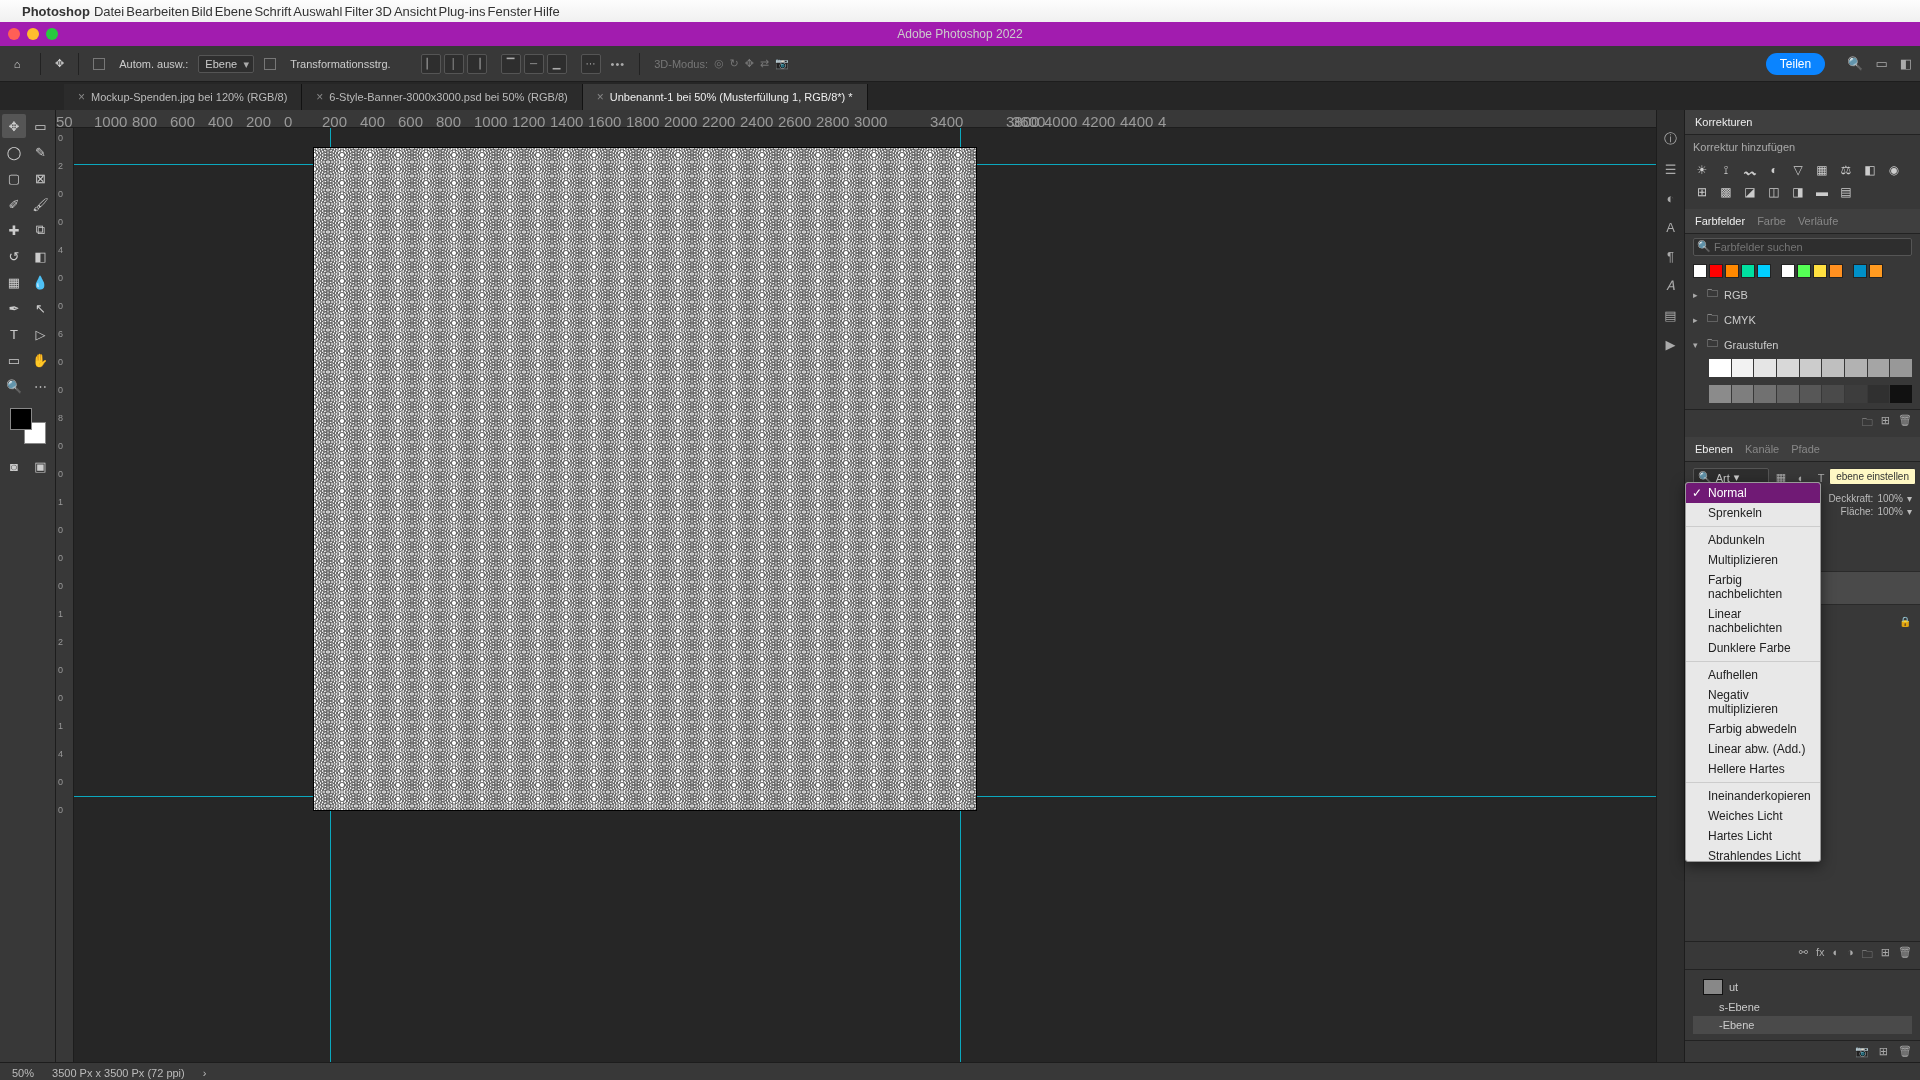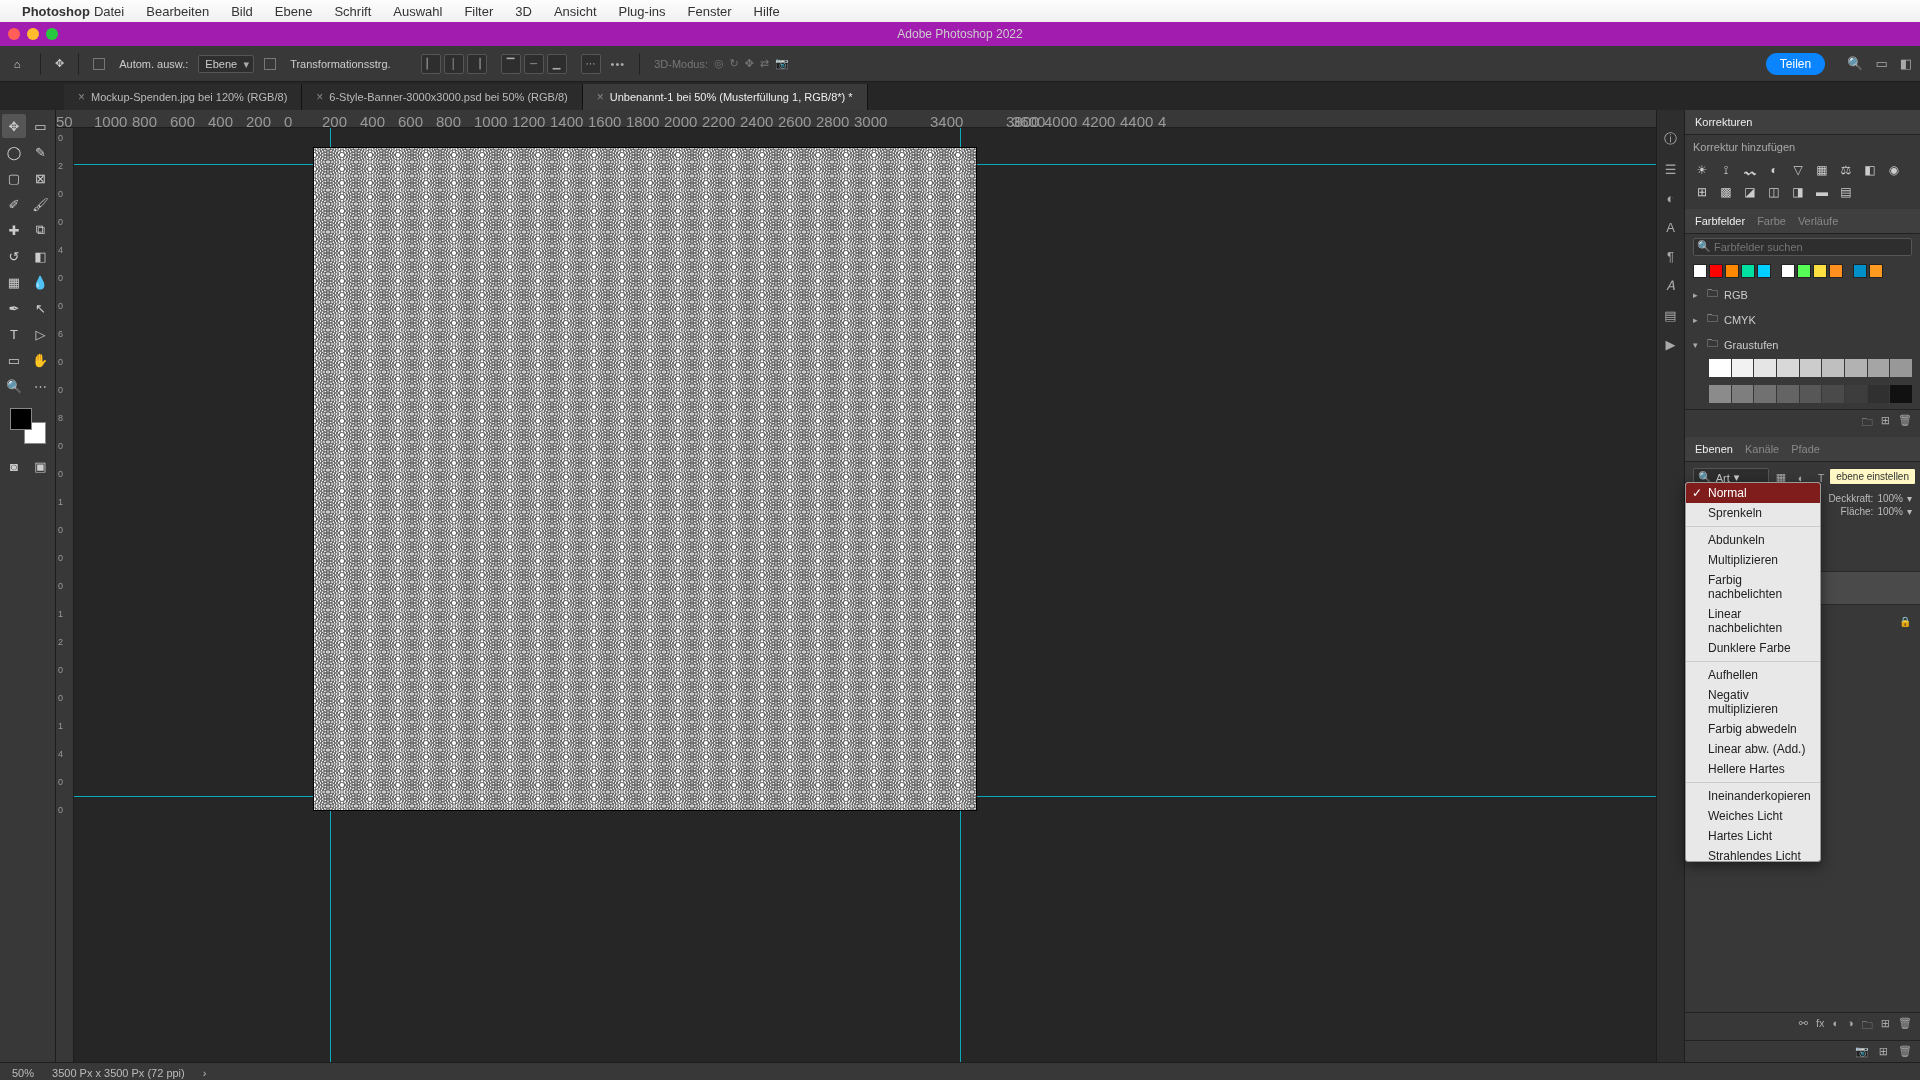--- a/index.html
+++ b/index.html
@@ -2,21 +2,21 @@
 <html><head>
 <meta charset="utf-8">
 <style>
 * { margin: 0; padding: 0; box-sizing: border-box; font-family: -apple-system, BlinkMacSystemFont, "Helvetica Neue", sans-serif; }
 body { background: #323232; color: #ccc; font-size: 11px; overflow: hidden; width: 1920px; height: 1080px; }
 
 
 .mac-menubar { height: 22px; background: linear-gradient(#fdfdfd,#f0f0f0); display: flex; align-items: center; padding: 0 10px; color: #333; font-size: 13px; }
 .mac-menubar .apple { font-size: 15px; margin-right: 12px; }
 .mac-menubar .appname { font-weight: 600; margin-right: 4px; }
-.mac-menubar .mitem { margin-right: 22px; cursor: default; }
+.mac-menubar .mitem { margin-right: 2px; cursor: default; }
 
 
 .window-titlebar { height: 22px; background: #a21caf; display: flex; align-items: center; padding: 12px 8px; position: relative; }
 .traffic { display: flex; gap: 7px; }
 .traffic span { width: 12px; height: 12px; border-radius: 50%; }
 .tl-red { background:#ff5f56;} .tl-yel{background:#ffbd2e;} .tl-grn{background:#27c93f;}
 .win-title { position:absolute; left:50%; transform:translateX(-50%); color:#ccc; font-size:12px; }
 
 
 .options-bar { height: 36px; background:#383838; border-bottom:1px solid #1d1d1d; display:flex; align-items:center; padding:0 8px; gap:10px; font-size:11px; color:#ccc;}
@@ -86,21 +86,21 @@
 .opa-row { display:flex; justify-content:flex-end; align-items:center; gap:4px; font-size:10px; color:#bbb;}
 .layer-item { display:flex; align-items:center; padding:4px 8px; gap:6px; border-top:1px solid #2a2a2a;}
 .layer-item .thumb{ width:28px; height:24px; background:#888; border:1px solid #111;}
 .layer-item.sel{ background:#4a4a4a;}
 .lock-ic{ margin-left:auto; font-size:10px; color:#aaa;}
 .layer-foot { display:flex; justify-content:flex-end; gap:8px; padding:4px 8px; border-top:1px solid #222; color:#aaa; font-size:11px;}
 
 
 .blend-popup { position:absolute; left:0; top:0; width:136px; background:#e8e8e8; color:#222; border:1px solid #999; border-radius:3px; box-shadow:0 4px 14px rgba(0,0,0,.5); z-index:50; font-size:12px; max-height:380px; overflow:hidden;}
 .blend-popup .bitem { padding:3px 10px 3px 22px; position:relative; }
-.blend-popup .bitem.sel { background:#7f1d1d; color:#fff;}
+.blend-popup .bitem.sel { background:#701a75; color:#fff;}
 .blend-popup .bitem.sel::before{content:"✓"; position:absolute; left:6px;}
 .blend-popup .bsep { height:1px; background:#ccc; margin:3px 0;}
 
 .history-panel { }
 .hist-item { padding:3px 10px 3px 26px; }
 .hist-item.header { padding-left:10px; display:flex; gap:6px; align-items:center;}
 .hist-foot { display:flex; justify-content:flex-end; gap:10px; padding:4px 8px; border-top:1px solid #222; color:#aaa;}
 
 
 .status-bar { height:20px; background:#383838; border-top:1px solid #1d1d1d; display:flex; align-items:center; padding:0 12px; gap:18px; color:#bbb; font-size:11px;}
@@ -502,20 +502,28 @@
     <div class="layer-foot">
       <span>⚯</span>
       <span>fx</span>
       <span>◐</span>
       <span>◑</span>
       <span>🗀</span>
       <span>⊞</span>
       <span>🗑</span>
     </div>
 
+    <div class="panel-body history-panel" style="border-top:1px solid #222;">
+      <div class="hist-item header">
+        <div style="width:20px;height:16px;background:#888;border:1px solid #111;"></div>
+        <span>ut</span>
+      </div>
+      <div class="hist-item">s-Ebene</div>
+      <div class="hist-item" style="background:#4a4a4a;">-Ebene</div>
+    </div>
     <div class="hist-foot">
       <span>📷</span>
       <span>⊞</span>
       <span>🗑</span>
     </div>
   </div>
 </div>
 
 <div class="status-bar">
   <span>50%</span>

